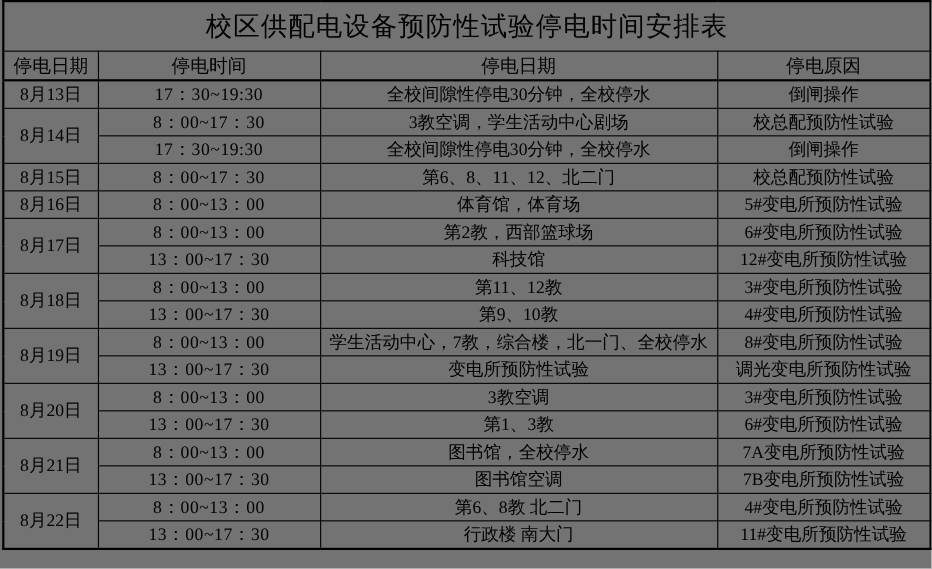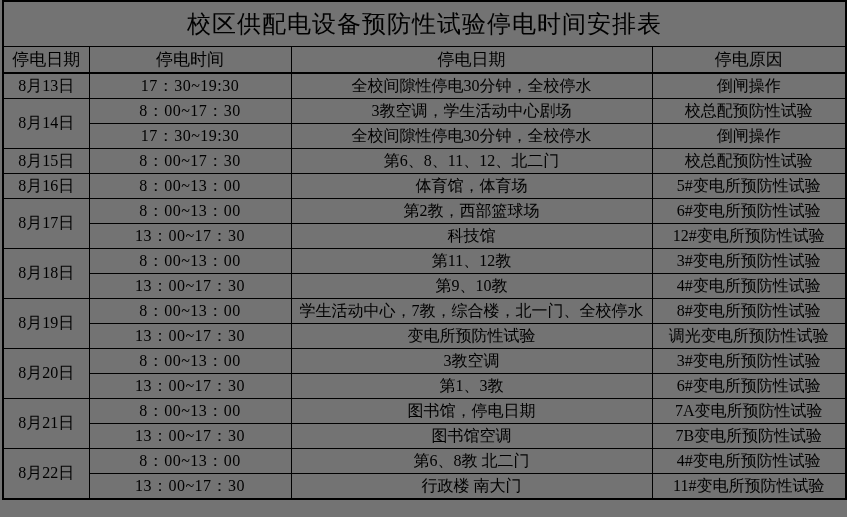--- a/index.html
+++ b/index.html
@@ -146,21 +146,21 @@
           <td class="reason-cell">3#变电所预防性试验</td>
         </tr>
         <tr class="data-row">
           <td class="time-cell">13：00~17：30</td>
           <td class="area-cell">第1、3教</td>
           <td class="reason-cell">6#变电所预防性试验</td>
         </tr>
         <tr class="data-row">
           <td class="date-cell" rowspan="2">8月21日</td>
           <td class="time-cell">8：00~13：00</td>
-          <td class="area-cell">图书馆，停电日期</td>
+          <td class="area-cell">图书馆，全校停水</td>
           <td class="reason-cell">7A变电所预防性试验</td>
         </tr>
         <tr class="data-row">
           <td class="time-cell">13：00~17：30</td>
           <td class="area-cell">图书馆空调</td>
           <td class="reason-cell">7B变电所预防性试验</td>
         </tr>
         <tr class="data-row">
           <td class="date-cell" rowspan="2">8月22日</td>
           <td class="time-cell">8：00~13：00</td>

